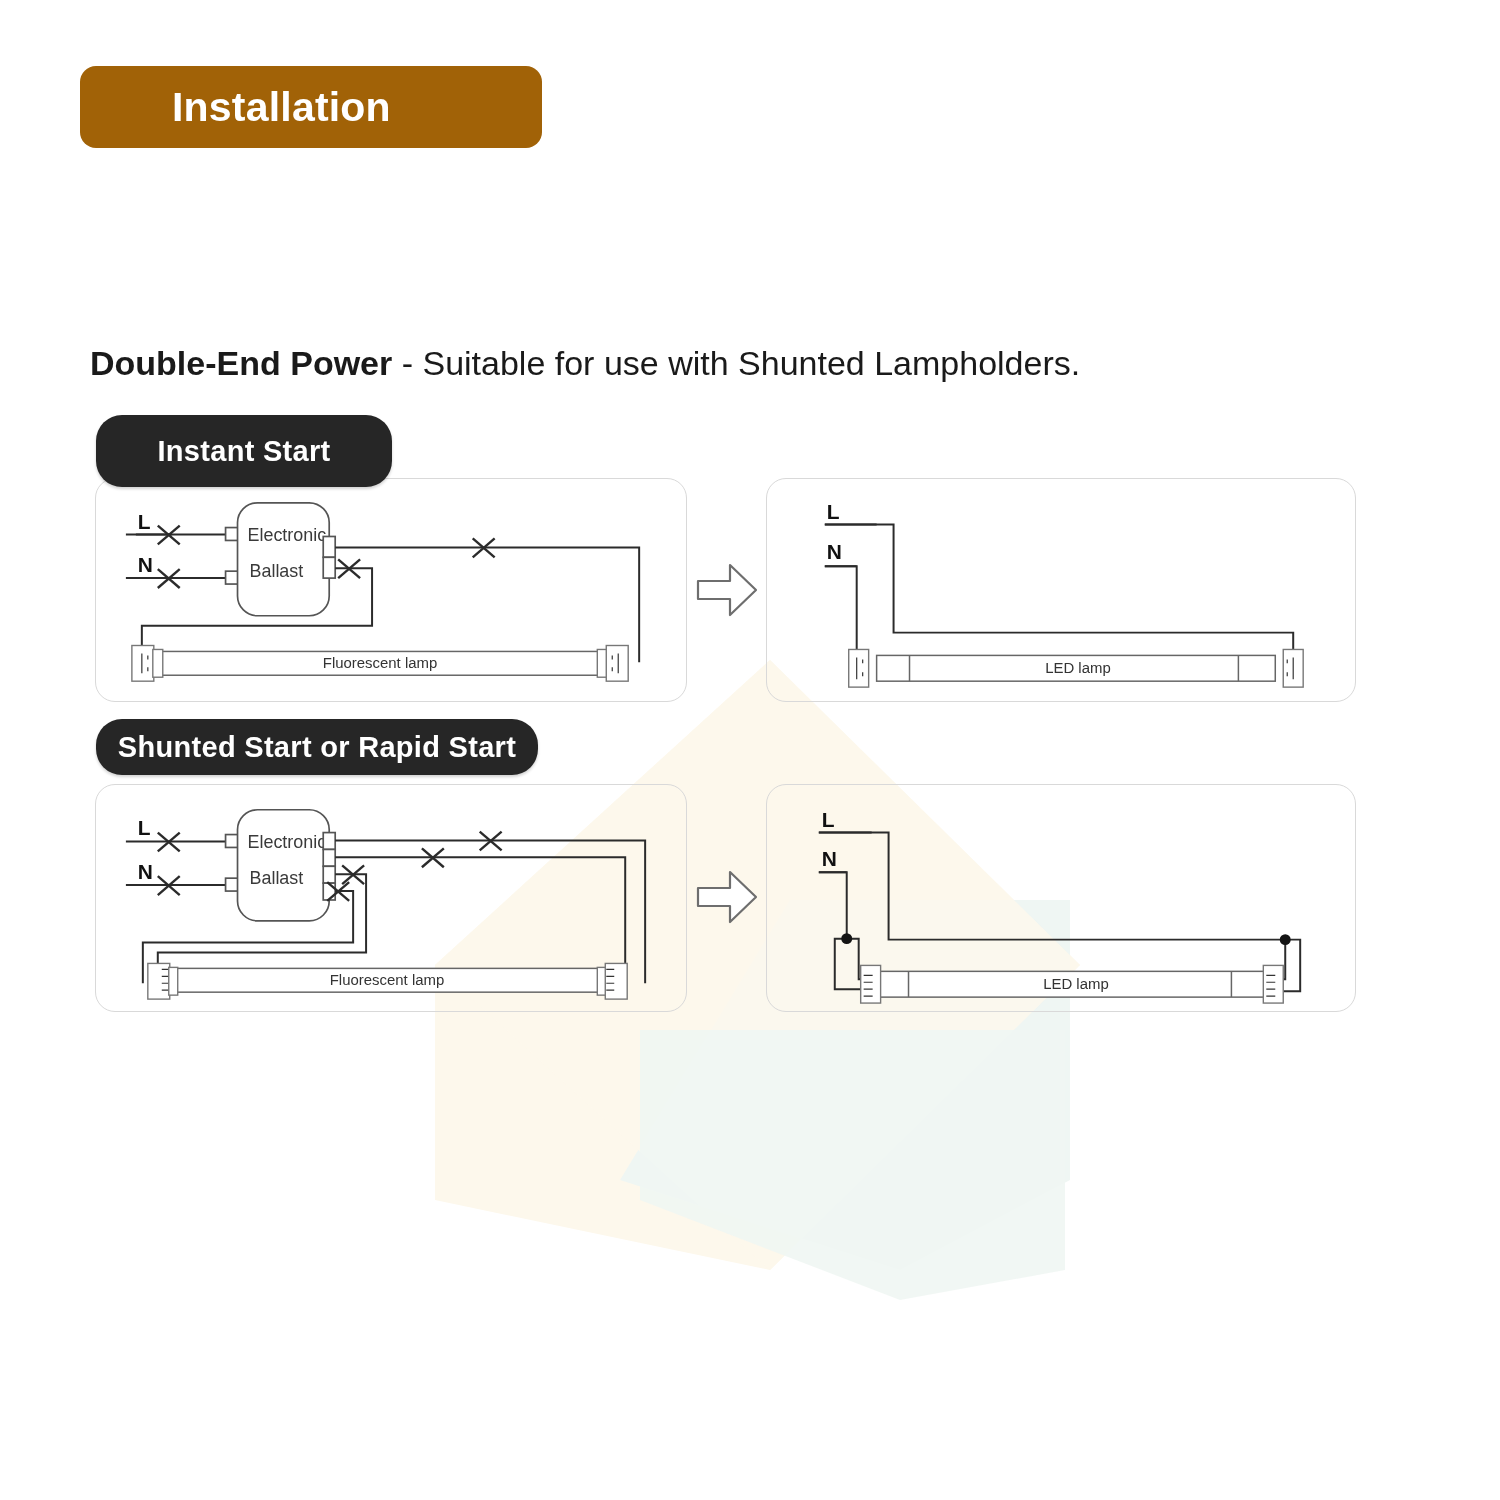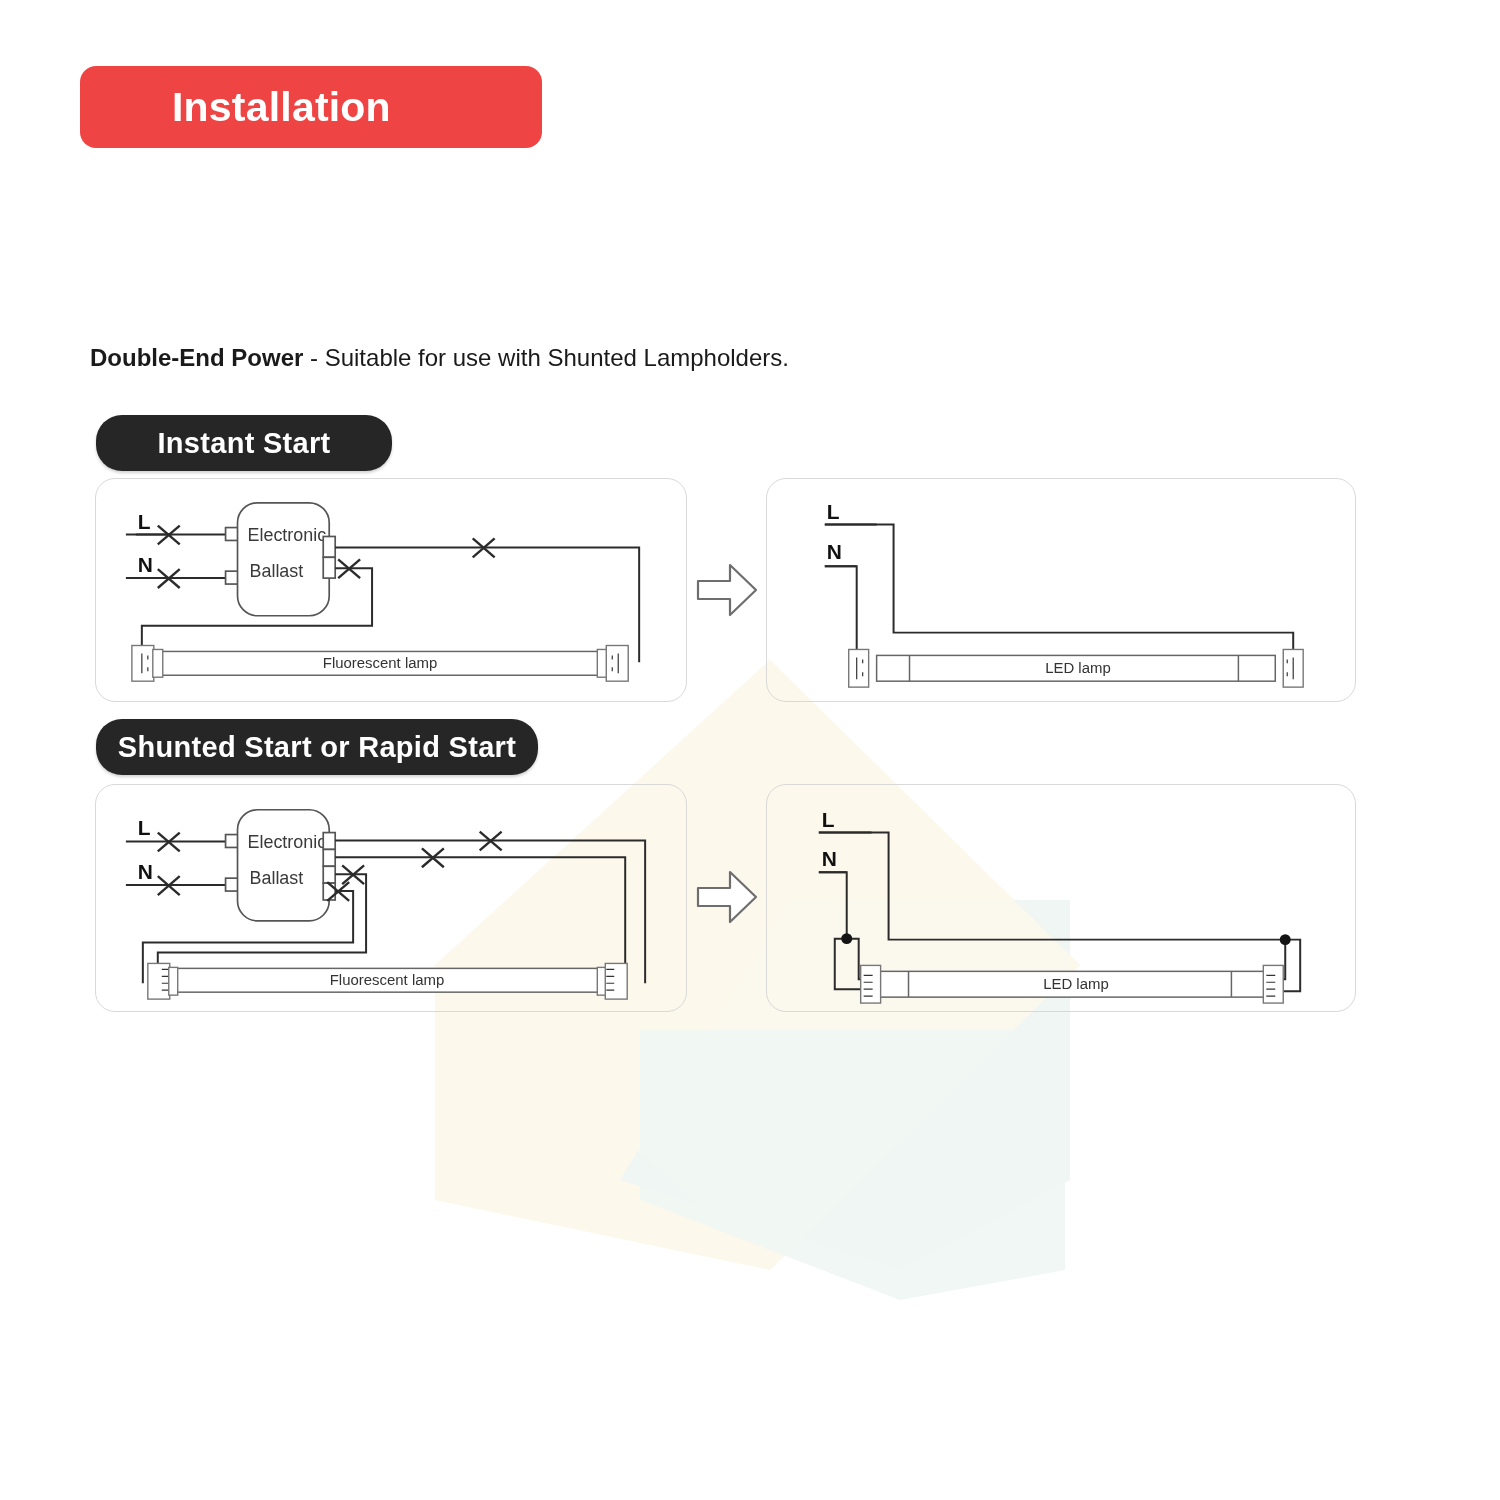--- a/index.html
+++ b/index.html
@@ -37,21 +37,21 @@
     color: #ffffff;
     font-size: 41px;
     font-weight: bold;
     letter-spacing: 0.2px;
     padding-left: 92px;
   }
   
   #subtitle {
     position: absolute;
     left: 90px; top: 344px;
-    font-size: 24px;
+    font-size: 34px;
     color: #1a1a1a;
     z-index: 5;
     white-space: nowrap;
   }
   #subtitle .strong { font-weight: bold; }
   #subtitle .rest { font-weight: normal; }
   
   .pill {
     position: absolute;
     background: #262626;
@@ -62,21 +62,21 @@
     z-index: 6;
     box-shadow: 0 2px 3px rgba(0,0,0,0.18);
   }
   .pill .ptext {
     color: #ffffff;
     font-weight: bold;
     font-size: 29px;
     letter-spacing: 0.3px;
     white-space: nowrap;
   }
-  #pill-instant { left: 96px; top: 415px; width: 296px; height: 56px; }
+  #pill-instant { left: 96px; top: 415px; width: 296px; height: 72px; }
   #pill-program { left: 96px; top: 719px; width: 442px; height: 56px; }
   
   .panel {
     position: absolute;
     background: transparent;
     border: 1.6px solid #d9d9d9;
     border-radius: 20px;
     z-index: 4;
     overflow: hidden;
   }
@@ -124,21 +124,21 @@
 
 <div id="page">
 
   <svg id="watermark" viewBox="0 0 1500 1500">
     <path d="M770 660 L1080 965 L770 1270 L435 1200 L435 965 Z" fill="#fdf8ec"></path>
     <path d="M790 900 L1070 900 L1070 1180 L900 1270 L620 1180 Z" fill="#eff6f3"></path>
     <path d="M435 965 L770 660 L1080 965 L770 1270 Z" fill="#fdf8ec" opacity="0.85"></path>
     <path d="M640 1030 L1065 1030 L1065 1270 L900 1300 L640 1200 Z" fill="#eff6f3" opacity="0.9"></path>
   </svg>
 
-  <div id="install-badge" style="background:#ef4444">
+  <div id="install-badge" style="background:#a16207">
     <span class="label">Installation</span>
   </div>
 
   <div id="subtitle">
     <span class="strong">Double-End Power</span><span class="rest"> - Suitable for use with Shunted Lampholders.</span>
   </div>
 
   <div class="pill" id="pill-instant">
     <span class="ptext">Instant Start</span>
   </div>

